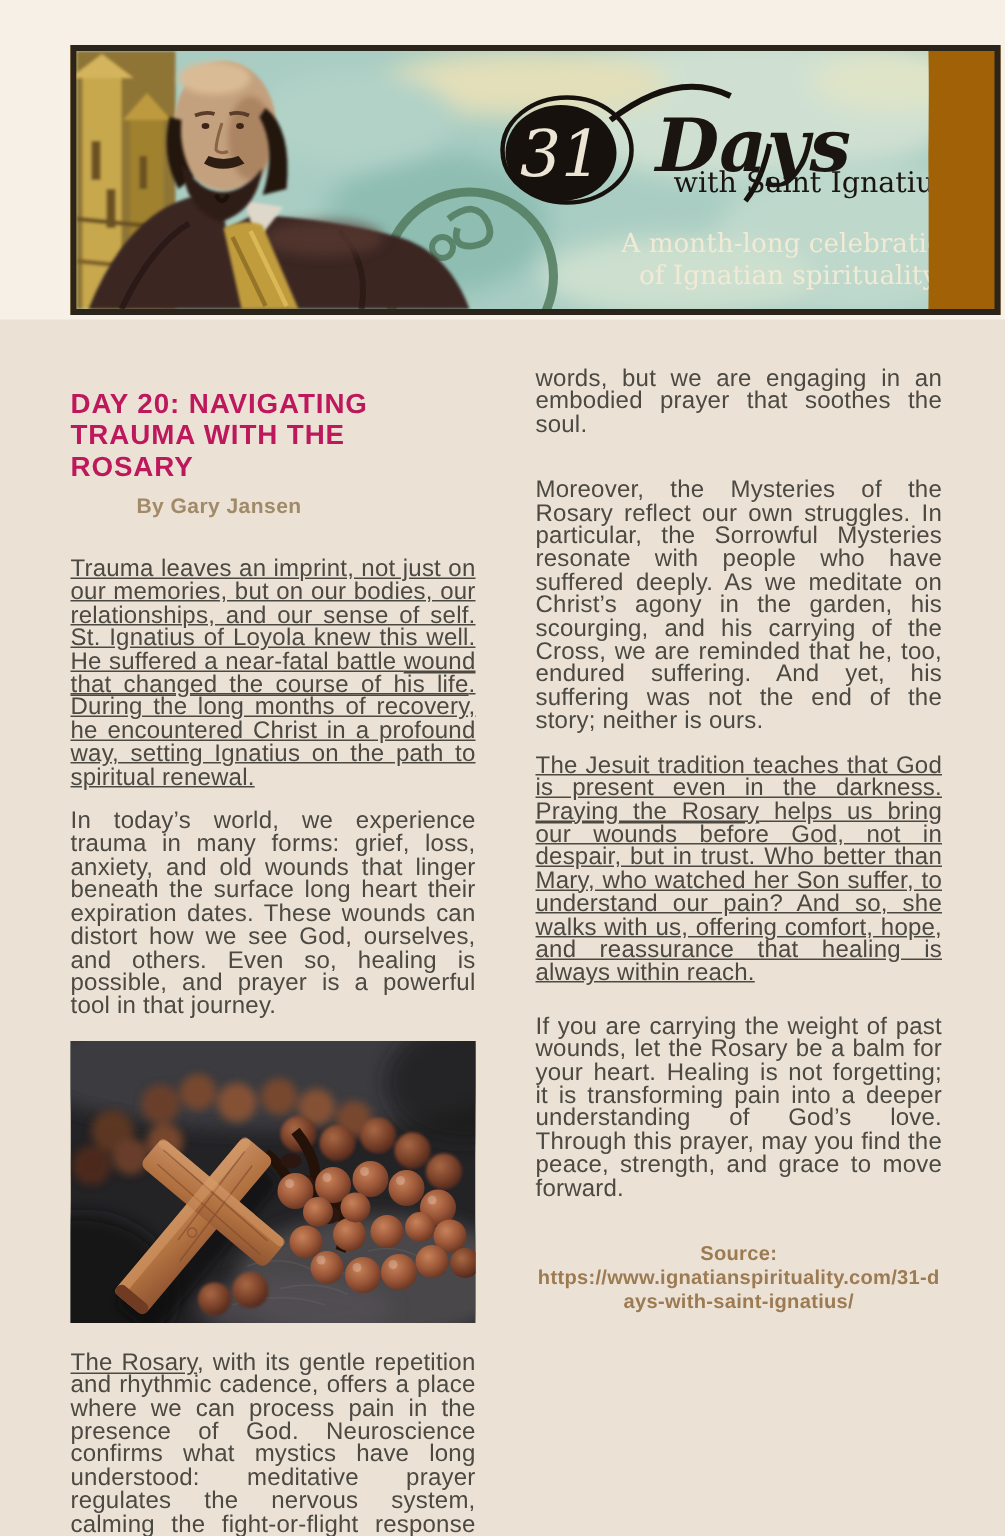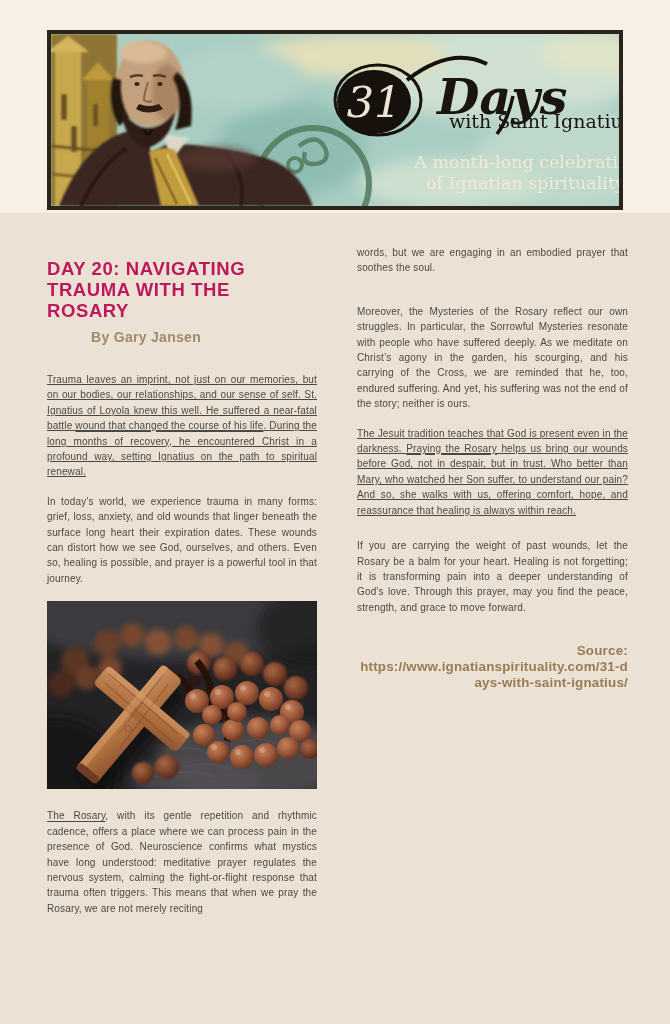--- a/index.html
+++ b/index.html
@@ -3,55 +3,55 @@
 <meta charset="utf-8">
 <style>
   * { margin:0; padding:0; box-sizing:border-box; }
   html,body { width:670px; }
   body { font-family:"Liberation Sans", sans-serif; background:#f6f0e6; }
 
   .page { position:relative; width:670px; height:1024px; background:#f6f0e6; overflow:hidden; }
 
   
   .banner-frame {
-    position:absolute; left:47px; top:30px; width:576px; height:180px;
+    position:absolute; left:47px; top:30px; width:620px; height:180px;
     border:4px solid #2b241b; background:#a16207;
   }
   .banner-frame svg { display:block; width:568px; height:172px; }
 
   
   .panel { position:absolute; left:0; top:213px; width:670px; height:811px; background:#ebe2d5; }
   .columns { display:flex; gap:40px; padding:32px 42px 0 47px; }
   .col-left  { width:270px; flex:0 0 270px; }
   .col-right { flex:1; min-width:0; }
 
   h1.article-title {
     margin-top:13px;
     font-size:18.5px; line-height:21px; font-weight:bold;
     letter-spacing:0.6px; color:#be185d;
   }
   .byline { margin-top:8px; font-size:14px; font-weight:bold; letter-spacing:0.3px; color:#a18a68;margin-left:44px; }
 
   p.body-text {
-    font-size:10px; line-height:15.4px; letter-spacing:0.15px;
+    font-size:16px; line-height:15.4px; letter-spacing:0.15px;
     color:#4c4842; text-align:justify; margin-bottom:14px;
   }
   p.first-left { margin-top:27px;text-decoration:underline; }
   .gap-md { margin-bottom:20px !important;text-decoration:underline; }
   .gap-lg { margin-bottom:28px !important; }
 
   .inline-link { color:inherit; text-decoration:underline; text-underline-offset:2px; cursor:pointer; }
 
   figure.rosary-photo { width:270px; height:188px; margin:15px 0 19px; }
   figure.rosary-photo svg { display:block; width:270px; height:188px; }
 
   .source-block { margin-top:28px; }
   .source-label, .source-url {
     font-size:13.4px; line-height:16px; font-weight:bold; letter-spacing:0.2px;
-    color:#9c7a52; text-align:right;
+    color:#9c7a52; text-align:center;
   }
   .source-url { word-break:break-all; cursor:pointer; text-decoration:none; display:block; }
   .photo-credit { margin-top:13px; font-size:13.4px; line-height:16px; color:#a69781; }
 </style>
 </head>
 <body>
 
 <div class="page">
 
   <div class="banner-frame">

